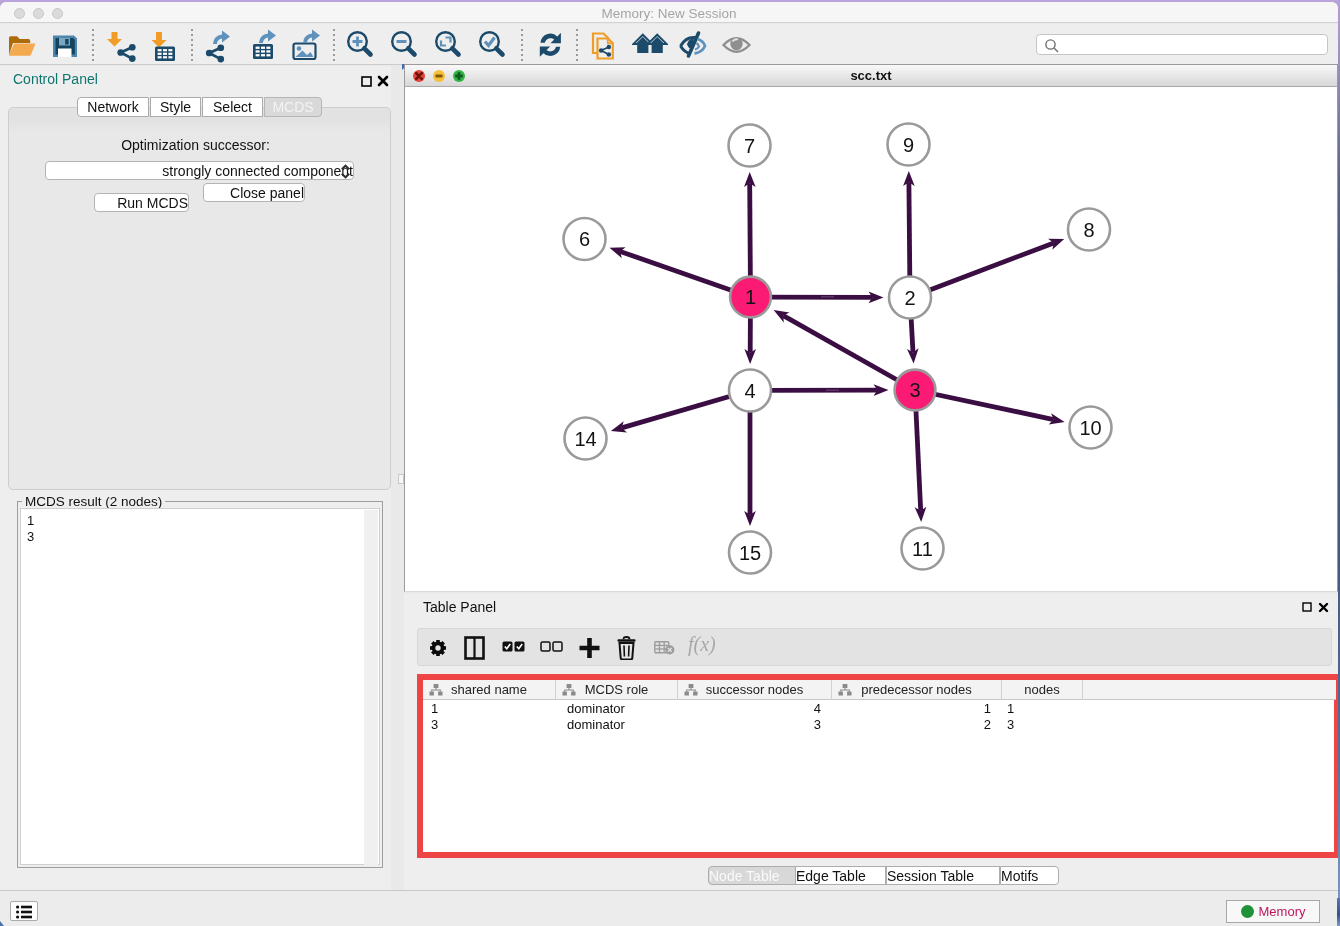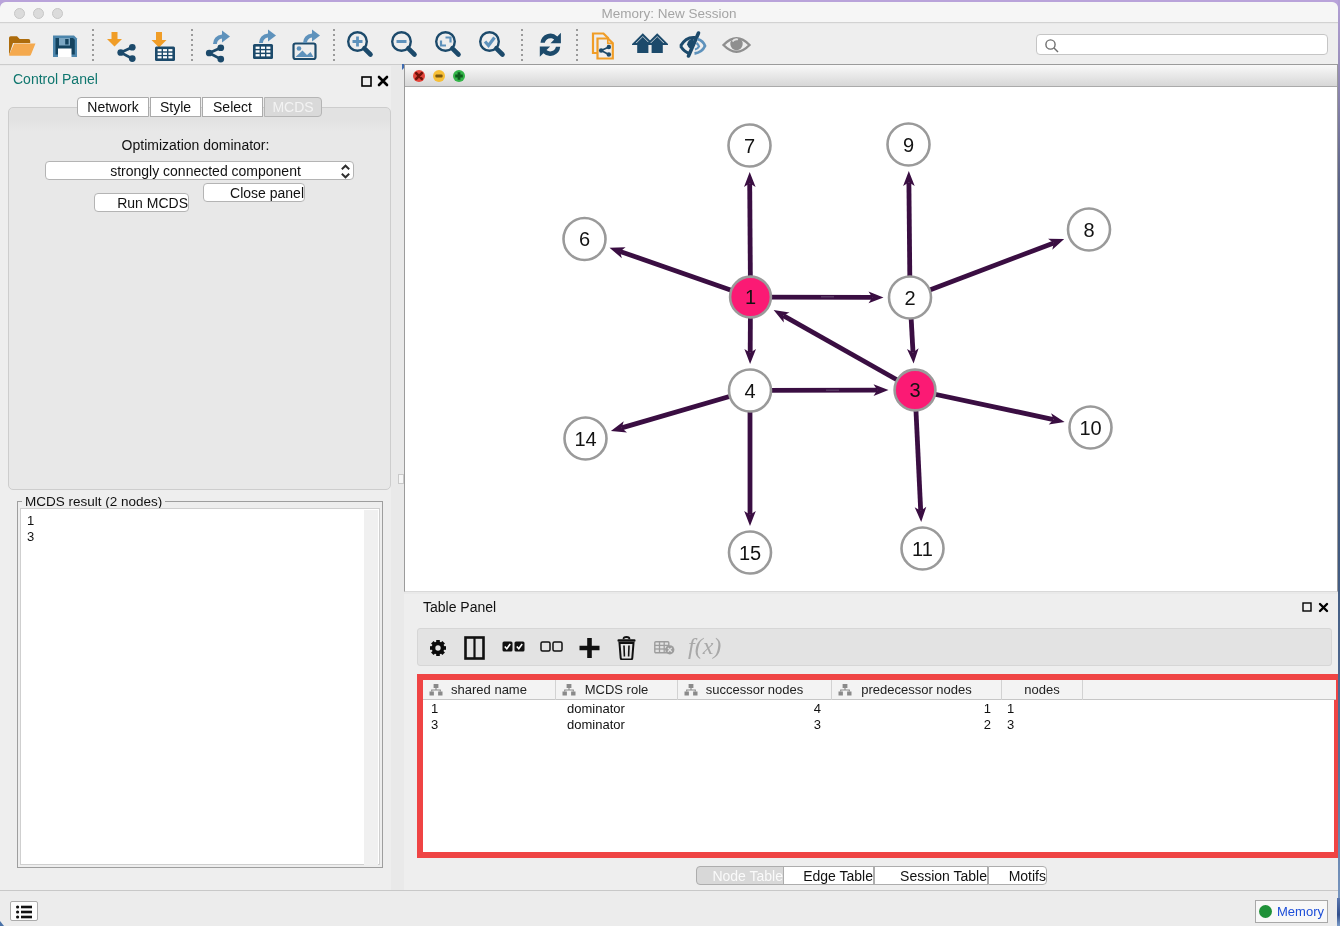--- a/index.html
+++ b/index.html
@@ -54,27 +54,27 @@
   #tp-toolbar { position:absolute; left:13px; top:34px; width:915px; height:38px; background:#e3e3e3;
                 border:1px solid #d6d6d6; border-radius:3px; }
   #tp-table { position:absolute; left:13px; top:80px; width:923px; height:184px; background:#ffffff;
               border:6px solid #ef4444; }
   #tp-thead { position:absolute; left:0; top:0; width:913px; height:20px; background:#f3f3f3;
               border-bottom:1px solid #c6c6c6; }
   .th { position:absolute; top:0; height:20px; border-right:1px solid #d2d2d2;
         font-size:13px; color:#222; text-align:center; line-height:20px; }
   .td { position:absolute; font-size:13px; color:#111; height:16px; line-height:16px; }
   .btab { position:absolute; top:272px; height:19px; background:#ffffff; border:1px solid #adadad;
-          font-size:14px; color:#111; text-align:right; line-height:18px; }
+          font-size:14px; color:#111; text-align:left; line-height:18px;margin-left:12px; }
   
   #statusbar { position:absolute; left:0; top:888px; width:1338px; height:36px; background:#ececec;
                border-top:1px solid #c8c8c8; }
-  #memory { position:absolute; right:10px; top:9px; width:73px; height:23px; background:#f8f8f8;
+  #memory { position:absolute; right:18px; top:9px; width:94px; height:23px; background:#f8f8f8;
             border:1px solid #a8a8a8; font-size:13px; line-height:21px;
-            text-align:center; color:#1d4ed8; }
+            text-align:center; color:#be185d; }
 </style>
 </head>
 <body>
 <div id="win">
   <div id="titlebar">
     <div class="tdot" style="left:14px;"></div>
     <div class="tdot" style="left:33px;"></div>
     <div class="tdot" style="left:52px;"></div>
     <div id="title-text">Memory: New Session</div>
   </div>
@@ -218,22 +218,22 @@
       <rect x="1" y="1" width="9" height="9" fill="none" stroke="#000" stroke-width="1.6"></rect>
     </svg>
     <svg class="abs" style="left:377px;top:9px;" width="12" height="12" viewBox="0 0 12 12">
       <path d="M2 2 L10 10 M10 2 L2 10" stroke="#000" stroke-width="2.6" stroke-linecap="round"></path>
     </svg>
     <div id="cp-pane"></div>
     <div class="cptab" style="left:77px;width:72px;border-radius:4px 0 0 4px;">Network</div>
     <div class="cptab" style="left:150px;width:51px;">Style</div>
     <div class="cptab" style="left:202px;width:61px;">Select</div>
     <div class="cptab" style="left:264px;width:58px;background:#d9d9d9;color:#f3f3f3;border-radius:0 4px 4px 0;border-color:#b5b5b5;">MCDS</div>
-    <div class="abs" style="left:0;top:71px;width:391px;text-align:center;font-size:14px;color:#111;">Optimization dominator:</div>
-    <div class="osbtn" style="left:45px;top:95px;width:309px;height:19px;line-height:18px;text-align:center;padding-left:12px;">strongly connected component
+    <div class="abs" style="left:0;top:71px;width:391px;text-align:center;font-size:14px;color:#111;">Optimization successor:</div>
+    <div class="osbtn" style="left:45px;top:95px;width:309px;height:19px;line-height:18px;text-align:right;padding-left:12px;">strongly connected component
       <svg width="11" height="15" style="position:absolute;right:2px;top:2px;" viewBox="0 0 11 15">
         <path d="M1.8 5.3 L5.5 1.7 L9.2 5.3" fill="none" stroke="#2e2e2e" stroke-width="1.9"></path>
         <path d="M1.8 9.7 L5.5 13.3 L9.2 9.7" fill="none" stroke="#2e2e2e" stroke-width="1.9"></path>
       </svg>
     </div>
     <div class="osbtn" style="left:94px;top:127px;width:95px;height:19px;line-height:18px;">Run MCDS</div>
     <div class="osbtn" style="left:203px;top:117px;width:102px;height:19px;line-height:18px;">Close panel</div>
     <div id="mcds-box">
       <div id="mcds-leg">MCDS result (2 nodes)</div>
       <div id="mcds-text">
@@ -252,20 +252,21 @@
   <div id="netframe">
     <div id="net-titlebar">
       <svg style="position:absolute;left:7px;top:4px;" width="60" height="14" viewBox="0 0 60 14">
         <circle cx="7" cy="7" r="6" fill="#e2453c"></circle>
         <path d="M4.2,4.2 L9.8,9.8 M9.8,4.2 L4.2,9.8" stroke="#701209" stroke-width="2.6" stroke-linecap="round"></path>
         <circle cx="27" cy="7" r="6" fill="#f7bf36"></circle>
         <rect x="23.4" y="5.6" width="7.2" height="2.8" rx="1" fill="#7c5a10"></rect>
         <circle cx="47" cy="7" r="6" fill="#33b449"></circle>
         <path d="M47,3.2 V10.8 M43.2,7 H50.8" stroke="#0e5c1e" stroke-width="2.8"></path>
       </svg>
+      <div id="net-title">scc.txt</div>
     </div>
     <svg id="netsvg" style="position:absolute;left:0;top:22px;" width="932" height="504" viewBox="0 0 932 504">
 <line x1="345.5" y1="210.0" x2="344.7" y2="96.2" stroke="#3a0e42" stroke-width="4.8"></line>
 <polygon points="344.7,85.0 350.6,100.0 344.7,96.2 339.0,100.0" fill="#3a0e42"></polygon>
 <line x1="345.5" y1="210.0" x2="215.1" y2="164.4" stroke="#3a0e42" stroke-width="4.8"></line>
 <polygon points="204.5,160.7 220.6,160.2 215.1,164.4 216.8,171.2" fill="#3a0e42"></polygon>
 <line x1="345.5" y1="210.0" x2="467.3" y2="210.4" stroke="#3a0e42" stroke-width="4.8"></line>
 <polygon points="478.5,210.4 463.5,216.2 467.3,210.4 463.5,204.6" fill="#3a0e42"></polygon>
 <line x1="345.5" y1="210.0" x2="345.2" y2="265.8" stroke="#3a0e42" stroke-width="4.8"></line>
 <polygon points="345.1,277.0 339.4,262.0 345.2,265.8 351.0,262.0" fill="#3a0e42"></polygon>
@@ -365,21 +366,21 @@
 </svg>
         <svg style="position:absolute;left:236px;top:12px;" width="21" height="14" viewBox="0 0 21 14">
 <rect x="0.8" y="0.8" width="14" height="11" rx="1" fill="none" stroke="#9d9d9d" stroke-width="1.4"></rect>
 <line x1="0.8" y1="4.4" x2="14.8" y2="4.4" stroke="#9d9d9d" stroke-width="1.3"></line>
 <line x1="0.8" y1="8" x2="14.8" y2="8" stroke="#9d9d9d" stroke-width="1.3"></line>
 <line x1="5.5" y1="0.8" x2="5.5" y2="11.8" stroke="#9d9d9d" stroke-width="1.3"></line>
 <line x1="10.2" y1="0.8" x2="10.2" y2="11.8" stroke="#9d9d9d" stroke-width="1.3"></line>
 <circle cx="15.8" cy="8.8" r="4.6" fill="#9d9d9d"></circle>
 <path d="M13.9,6.9 L17.7,10.7 M17.7,6.9 L13.9,10.7" stroke="#e3e3e3" stroke-width="1.3"></path>
 </svg>
-        <div style="position:absolute;left:270px;top:4px;font-family:'Liberation Serif',serif;font-style:italic;font-size:24px;color:#a8a8a8;">f(x)</div>
+        <div style="position:absolute;left:270px;top:4px;font-family:'Liberation Serif',serif;font-style:italic;font-size:20px;color:#a8a8a8;">f(x)</div>
       </div>
     <div id="tp-table">
       <div id="tp-thead">
           <div class="th" style="left:0px;width:133px;">shared name</div>
           <svg style="position:absolute;left:6px;top:4px;" width="14" height="12" viewBox="0 0 14 12">
 <rect x="4.6" y="0" width="4.8" height="4" fill="#8a8a8a"></rect>
 <rect x="0.5" y="7.5" width="4.4" height="4" fill="#8a8a8a"></rect>
 <rect x="9.1" y="7.5" width="4.4" height="4" fill="#8a8a8a"></rect>
 <path d="M7,4 V6 M2.7,7.5 V6 H11.3 V7.5" fill="none" stroke="#8a8a8a" stroke-width="1.1"></path>
 </svg>

